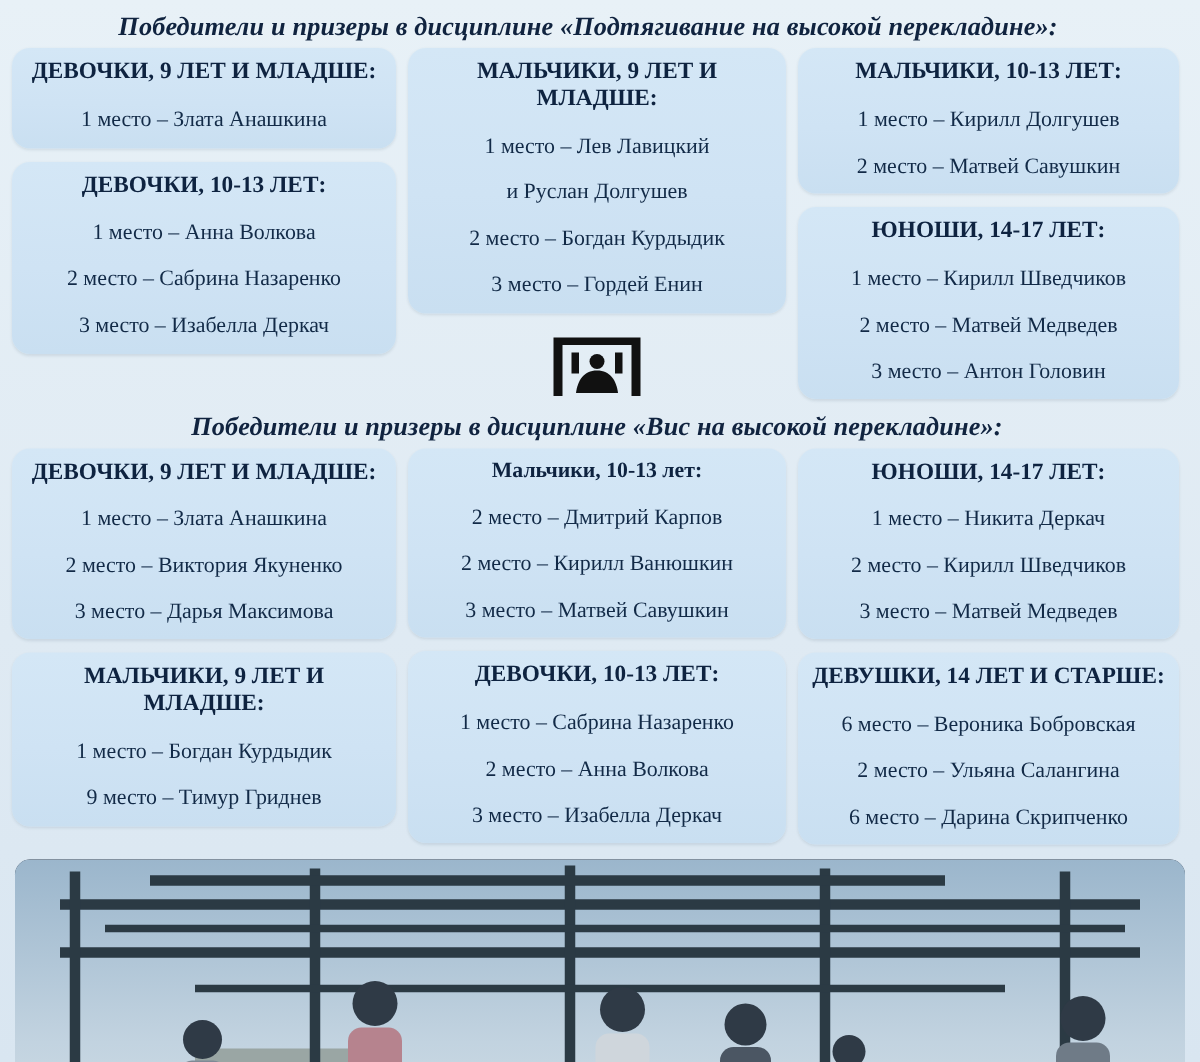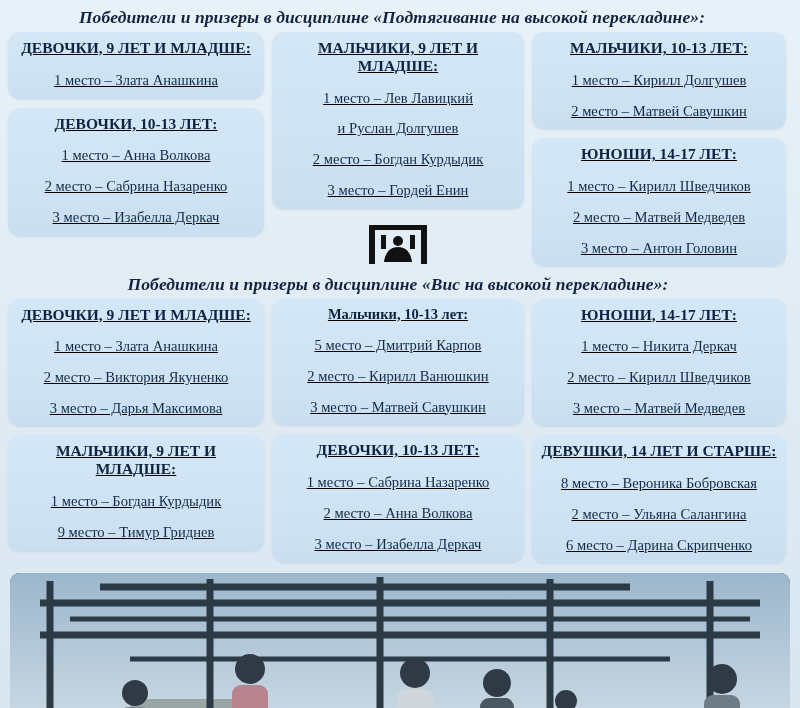--- a/index.html
+++ b/index.html
@@ -39,21 +39,20 @@
   .grid {
     display: flex;
     align-items: flex-start;
     padding: 0 8px;
     gap: 8px;
   }
   .col {
     display: flex;
     flex-direction: column;
     gap: 9px;
-    text-decoration: underline;
   }
   .col-a { width: 256px; }
   .col-b { width: 252px; }
   .col-c { width: 254px; }
 
   .card {
     background: linear-gradient(180deg, #d4e7f6 0%, #cfe3f4 55%, #c9dff1 100%);
     border-radius: 12px;
     padding: 6px 8px 8px 8px;
     box-shadow: 0 1px 2px rgba(40,70,100,0.12);
@@ -170,42 +169,42 @@
       <div class="card">
         <div class="card-head">МАЛЬЧИКИ, 9 ЛЕТ И МЛАДШЕ:</div>
         <div class="place">1 место – Богдан Курдыдик</div>
         <div class="place">9 место – Тимур Гриднев</div>
       </div>
     </div>
 
     <div class="col col-b">
       <div class="card">
         <div class="card-head small-caps">Мальчики, 10-13 лет:</div>
-        <div class="place">5 место – Дмитрий Карпов</div>
+        <div class="place">2 место – Дмитрий Карпов</div>
         <div class="place">2 место – Кирилл Ванюшкин</div>
         <div class="place">3 место – Матвей Савушкин</div>
       </div>
       <div class="card">
         <div class="card-head">ДЕВОЧКИ, 10-13 ЛЕТ:</div>
         <div class="place">1 место – Сабрина Назаренко</div>
         <div class="place">2 место – Анна Волкова</div>
         <div class="place">3 место – Изабелла Деркач</div>
       </div>
     </div>
 
     <div class="col col-c">
       <div class="card">
         <div class="card-head">ЮНОШИ, 14-17 ЛЕТ:</div>
         <div class="place">1 место – Никита Деркач</div>
         <div class="place">2 место – Кирилл Шведчиков</div>
         <div class="place">3 место – Матвей Медведев</div>
       </div>
       <div class="card">
         <div class="card-head">ДЕВУШКИ, 14 ЛЕТ И СТАРШЕ:</div>
-        <div class="place">8 место – Вероника Бобровская</div>
+        <div class="place">6 место – Вероника Бобровская</div>
         <div class="place">2 место – Ульяна Салангина</div>
         <div class="place">6 место – Дарина Скрипченко</div>
       </div>
     </div>
   </div>
 
   <div class="photo">
     <svg width="780" height="222" viewBox="0 0 780 222" aria-hidden="true">
       <defs>
         <linearGradient id="sky" x1="0" y1="0" x2="0" y2="1">

